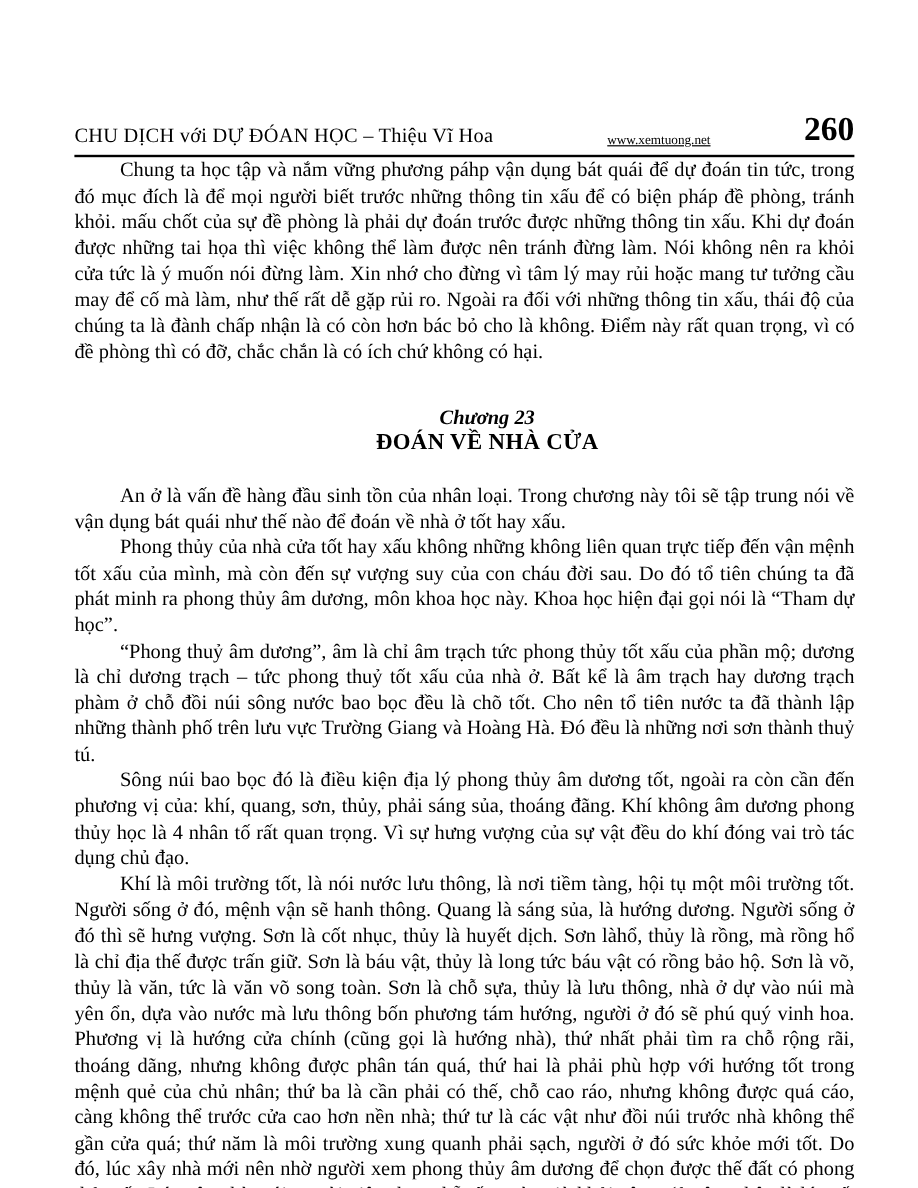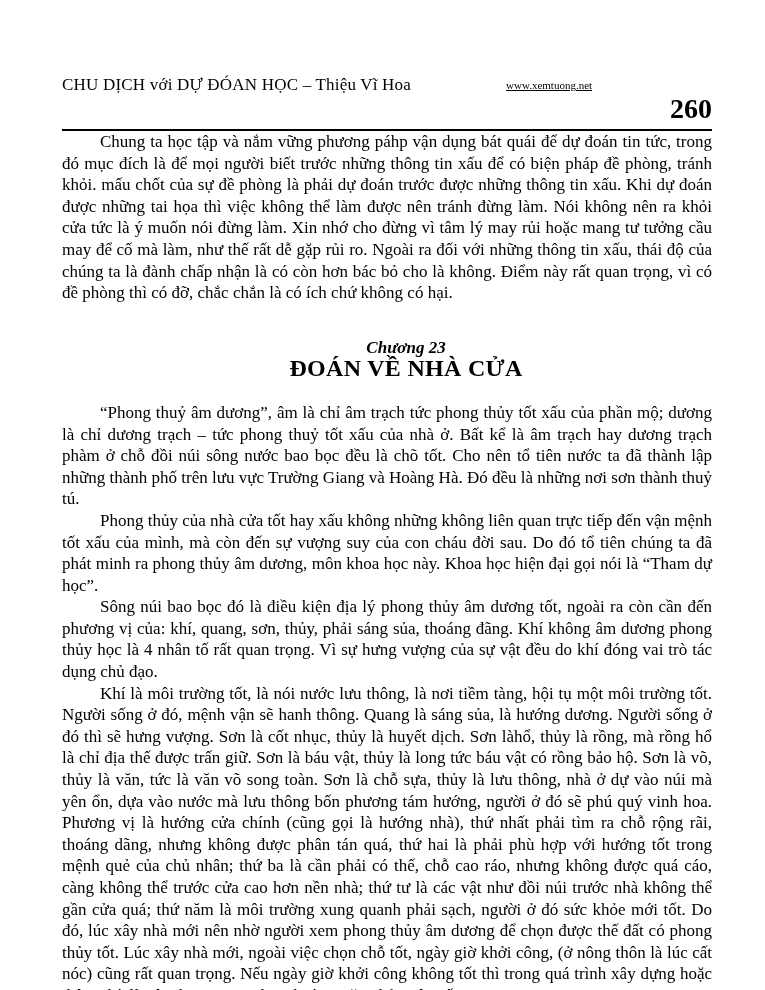--- a/index.html
+++ b/index.html
@@ -13,21 +13,21 @@
     height: 990px;
     background: #ffffff;
     color: #000000;
     font-family: "Liberation Serif", "DejaVu Serif", serif;
     box-sizing: border-box;
     padding: 0 53px 0 62px;
     overflow: hidden;
   }
   .header {
     display: flex;
-    align-items: center;
+    align-items: flex-end;
     padding-top: 47px;
     padding-bottom: 6px;
     border-bottom: 2px solid #000000;
   }
   .header-title {
     font-size: 17px;
     white-space: nowrap;
     letter-spacing: 0.2px;
   }
   .header-url {
@@ -60,21 +60,21 @@
     text-align: center;
     margin-top: 33px;
   }
   .chapter-number {
     font-size: 17px;
     font-weight: bold;
     margin: 0;
     font-style: italic;
   }
   .chapter-title {
-    font-size: 24px;
+    font-size: 19px;
     font-weight: bold;
     margin: 16px 0 0 0;
     letter-spacing: 0.3px;
   }
   .chapter-body {
     margin-top: 22px;
   }
 </style>
 </head>
 <body>
@@ -90,21 +90,22 @@
   <div class="body-text">
 
     <p class="intro">Chung ta học tập và nắm vững phương páhp vận dụng bát quái để dự đoán tin tức, trong đó mục đích là để mọi người biết trước những thông tin xấu để có biện pháp đề phòng, tránh khỏi. mấu chốt của sự đề phòng là phải dự đoán trước được những thông tin xấu. Khi dự đoán được những tai họa thì việc không thể làm được nên tránh đừng làm. Nói không nên ra khỏi cửa tức là ý muốn nói đừng làm. Xin nhớ cho đừng vì tâm lý may rủi hoặc mang tư tưởng cầu may để cố mà làm, như thế rất dễ gặp rủi ro. Ngoài ra đối với những thông tin xấu, thái độ của chúng ta là đành chấp nhận là có còn hơn  bác bỏ cho là không. Điểm này rất quan trọng, vì có đề phòng thì có đỡ, chắc chắn là có ích chứ không có hại.</p>
 
     <div class="chapter-block">
       <p class="chapter-number">Chương 23</p>
       <p class="chapter-title">ĐOÁN VỀ NHÀ CỬA</p>
     </div>
 
     <div class="chapter-body">
+      <p>An ở là vấn đề hàng đầu sinh tồn của nhân loại. Trong chương này tôi sẽ tập trung nói về vận dụng bát quái như thế nào để đoán về nhà ở tốt hay xấu.</p>
+      <p>Phong thủy của nhà cửa tốt hay xấu không những không liên quan trực tiếp đến vận mệnh tốt xấu của mình, mà còn đến sự vượng suy của con cháu đời sau. Do đó tổ tiên chúng ta đã phát minh ra phong thủy âm dương, môn khoa học này. Khoa học hiện đại gọi nói là “Tham dự học”.</p>
       <p>“Phong thuỷ âm dương”, âm là chỉ âm trạch tức phong thủy tốt xấu của phần mộ; dương là chỉ dương trạch – tức phong thuỷ tốt xấu của nhà ở. Bất kể là âm trạch hay dương trạch phàm ở chỗ đồi núi sông nước bao bọc đều là chõ tốt. Cho nên tổ tiên nước ta đã thành lập những thành phố trên lưu vực Trường Giang và Hoàng Hà. Đó đều là những nơi sơn thành thuỷ tú.</p>
-      <p>Phong thủy của nhà cửa tốt hay xấu không những không liên quan trực tiếp đến vận mệnh tốt xấu của mình, mà còn đến sự vượng suy của con cháu đời sau. Do đó tổ tiên chúng ta đã phát minh ra phong thủy âm dương, môn khoa học này. Khoa học hiện đại gọi nói là “Tham dự học”.</p>
       <p>Sông núi bao bọc đó là điều kiện địa lý phong thủy âm dương tốt, ngoài ra còn cần đến phương vị của: khí, quang, sơn, thủy, phải sáng sủa, thoáng đãng. Khí không âm dương phong thủy học là 4 nhân tố rất quan trọng. Vì sự hưng vượng của sự vật đều do khí đóng vai trò tác dụng chủ đạo.</p>
       <p>Khí là môi trường tốt, là nói nước lưu thông, là nơi tiềm tàng, hội tụ một môi trường tốt. Người sống ở đó, mệnh vận sẽ hanh thông. Quang là sáng sủa, là hướng dương. Người sống ở đó thì sẽ hưng vượng. Sơn là cốt nhục, thủy là huyết dịch. Sơn làhổ, thủy là rồng, mà rồng hổ là chỉ địa thế được trấn giữ. Sơn là báu vật, thủy là long tức báu vật có rồng bảo hộ. Sơn là võ, thủy là văn, tức là văn võ song toàn. Sơn là chỗ sựa, thủy là lưu thông, nhà ở dự vào núi mà yên ổn, dựa vào nước mà lưu thông bốn phương tám hướng, người ở đó sẽ phú quý vinh hoa. Phương vị là hướng cửa chính (cũng  gọi là hướng nhà), thứ nhất phải tìm ra chỗ rộng rãi, thoáng dãng, nhưng không được phân tán quá, thứ hai là phải phù hợp với hướng tốt trong mệnh quẻ của chủ nhân; thứ ba là cần phải  có thế, chỗ cao ráo, nhưng không được quá cáo, càng không thể trước cửa cao hơn nền nhà; thứ tư là các vật như đồi núi trước nhà không thể gần cửa quá; thứ năm là môi trường xung quanh phải sạch, người ở đó sức khỏe mới tốt. Do đó, lúc xây nhà mới nên nhờ người xem  phong thủy âm dương để chọn được thế đất có phong thủy tốt. Lúc xây nhà mới, ngoài việc chọn chỗ tốt, ngày giờ khởi công, (ở nông thôn là lúc cất nóc) cũng rất quan trọng. Nếu ngày giờ khởi công không tốt thì trong quá trình xây dựng hoặc thậm chí đã xây dựng xong cũng thường gặp phải việc xấu.</p>
     </div>
 
   </div>
 
 </div>
 
 </body></html>

